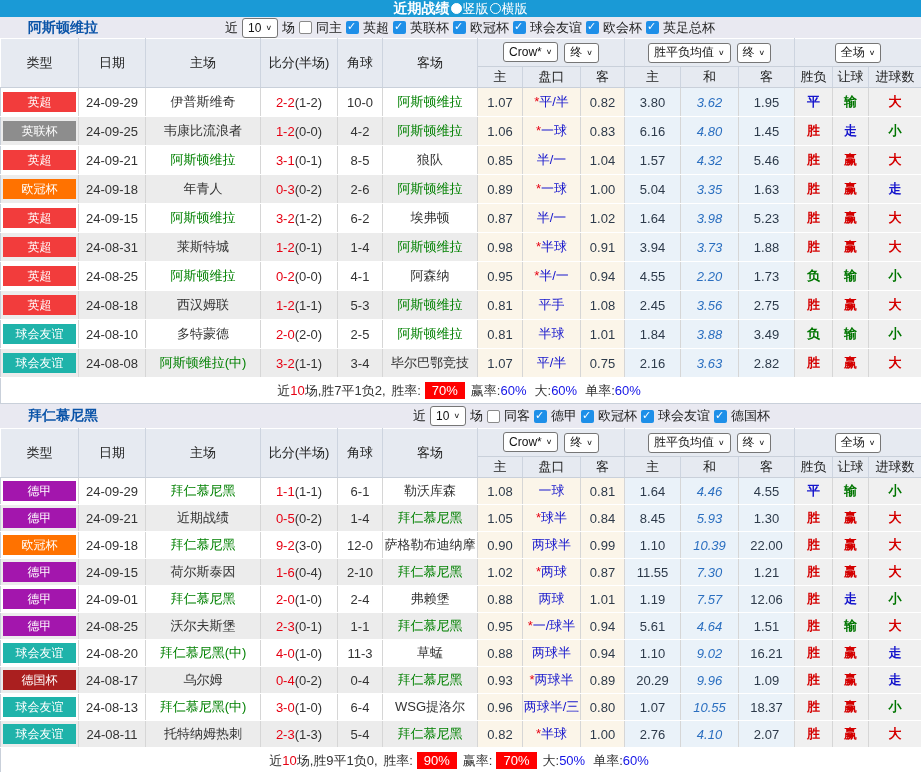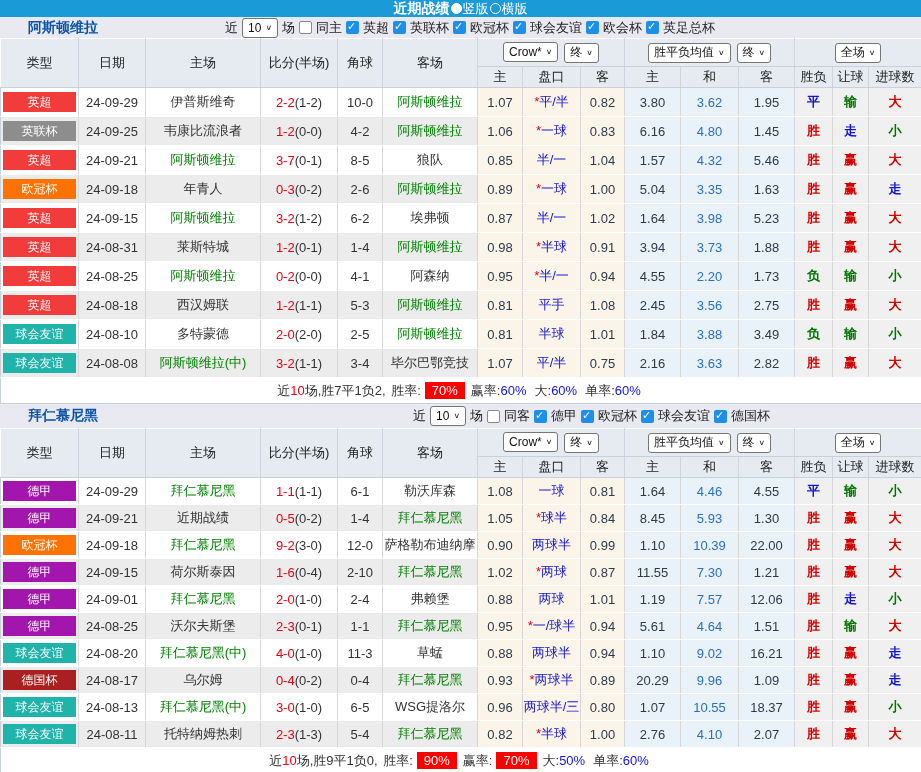--- a/index.html
+++ b/index.html
@@ -35,21 +35,21 @@
   tr.odd td{background:#fff;}
   tr.even td{background:#ececec;}
   tr.odd td.cream,tr.even td.cream{background:#fbf5e9;}
   tr.odd td.pale,tr.even td.pale{background:#eaf2f9;}
   tr.odd td.resbg,tr.even td.resbg{background:#f0f0f0;}
   .badge{display:block;margin:1px 2px;padding:4px 0;color:#fff;font-size:12px;line-height:1;}
   .selfteam{color:#008000;}
   .ft{color:#e60012;}
   .ht{color:#333;}
   .odd-num{color:#2d3a4a;}
-  .avg-mid{color:#2b6fc0;}
+  .avg-mid{color:#2b6fc0;font-style:italic;}
   .star{color:#e60012;font-style:normal;}
   .hline{color:#1414cc;}
   .resword{font-weight:bold;font-size:13px;}
   tfoot td.summary{background:#fff;height:25px;text-align:center;font-size:13px;color:#333;border-top:1px solid #d6d6d6;}
   .s-red{color:#e60012;}
   .pct-badge{background:#f00;color:#fff;padding:1px 7px;margin:0 4px;}
   .pct-blue{color:#1414e6;margin-right:6px;}
   .s-seg{margin-left:2px;}
 </style>
 </head>
@@ -185,21 +185,21 @@
             <td class="resbg"><span class="resword" style="color: rgb(212, 0, 0);">胜</span></td>
             <td class="resbg"><span class="resword" style="color: rgb(20, 20, 204);">走</span></td>
             <td class="resbg"><span class="resword" style="color: rgb(0, 117, 0);">小</span></td>
           </tr>
           <tr class="odd">
             <td class="badge-cell">
               <span class="badge" style="background: rgb(242, 60, 60);">英超</span>
             </td>
             <td>24-09-21</td>
             <td class="selfteam">阿斯顿维拉</td>
-            <td><span class="ft">3-7</span><span class="ht">(0-1)</span></td>
+            <td><span class="ft">3-1</span><span class="ht">(0-1)</span></td>
             <td>8-5</td>
             <td>狼队</td>
             <td class="cream odd-num">0.85</td>
             <td class="cream"><span class="hline">半/一</span></td>
             <td class="cream odd-num">1.04</td>
             <td class="pale odd-num">1.57</td>
             <td class="pale avg-mid">4.32</td>
             <td class="pale odd-num">5.46</td>
             <td class="resbg"><span class="resword" style="color: rgb(212, 0, 0);">胜</span></td>
             <td class="resbg"><span class="resword" style="color: rgb(212, 0, 0);">赢</span></td>
@@ -578,21 +578,21 @@
             <td class="resbg"><span class="resword" style="color: rgb(212, 0, 0);">赢</span></td>
             <td class="resbg"><span class="resword" style="color: rgb(20, 20, 204);">走</span></td>
           </tr>
           <tr class="odd">
             <td class="badge-cell">
               <span class="badge" style="background: rgb(31, 179, 170);">球会友谊</span>
             </td>
             <td>24-08-13</td>
             <td class="selfteam">拜仁慕尼黑(中)</td>
             <td><span class="ft">3-0</span><span class="ht">(1-0)</span></td>
-            <td>6-5</td>
+            <td>6-4</td>
             <td>WSG提洛尔</td>
             <td class="cream odd-num">0.96</td>
             <td class="cream"><span class="hline">两球半/三</span></td>
             <td class="cream odd-num">0.80</td>
             <td class="pale odd-num">1.07</td>
             <td class="pale avg-mid">10.55</td>
             <td class="pale odd-num">18.37</td>
             <td class="resbg"><span class="resword" style="color: rgb(212, 0, 0);">胜</span></td>
             <td class="resbg"><span class="resword" style="color: rgb(212, 0, 0);">赢</span></td>
             <td class="resbg"><span class="resword" style="color: rgb(0, 117, 0);">小</span></td>

